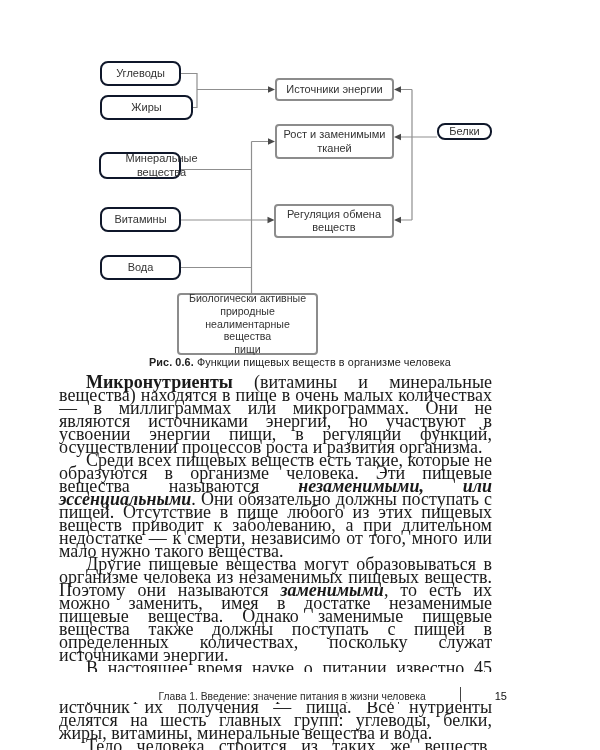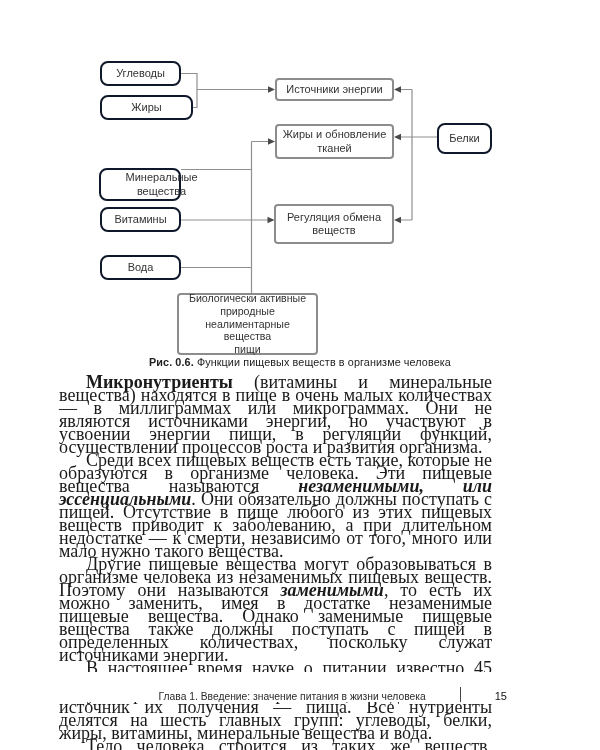--- a/index.html
+++ b/index.html
@@ -62,32 +62,32 @@
         <polygon points="275,91.5 268,88.2 268,94.8"></polygon>
         <polygon points="274.5,170 267.5,166.7 267.5,173.3"></polygon>
         <polygon points="394,39.5 401,36.2 401,42.8"></polygon>
         <polygon points="394,87 401,83.7 401,90.3"></polygon>
         <polygon points="394,170 401,166.7 401,173.3"></polygon>
       </g>
     </svg>
 
     <div class="dbox rounded" style="left:100px; top:11px;  width:81px;  height:25px;">Углеводы</div>
     <div class="dbox rounded" style="left:100px; top:45px;  width:93px;  height:25px;">Жиры</div>
-    <div class="dbox rounded" style="left:99px;  top:118px; width:82px;  height:33px;padding-left:46px;">Минеральные
+    <div class="dbox rounded" style="left:99px;  top:102px; width:82px;  height:27px;padding-left:46px;">Минеральные
 вещества</div>
     <div class="dbox rounded" style="left:100px; top:157px; width:81px;  height:25px;">Витамины</div>
     <div class="dbox rounded" style="left:100px; top:205px; width:81px;  height:25px;">Вода</div>
 
     <div class="dbox rect" style="left:275px; top:28px;  width:119px; height:23px;">Источники энергии</div>
-    <div class="dbox rect" style="left:275px; top:74px;  width:119px; height:35px;">Жиры и обновление
+    <div class="dbox rect" style="left:275px; top:74px;  width:119px; height:35px;">Рост и заменимыми
 тканей</div>
-    <div class="dbox rect" style="left:274px; top:154px; width:120px; height:40px;">Регуляция обмена
+    <div class="dbox rect" style="left:274px; top:154px; width:120px; height:34px;">Регуляция обмена
 веществ</div>
 
-    <div class="dbox rounded" style="left:437px; top:73px; width:55px; height:31px;">Белки</div>
+    <div class="dbox rounded" style="left:437px; top:73px; width:55px; height:17px;">Белки</div>
 
     <div class="dbox rect" style="left:177px; top:243px; width:141px; height:62px; font-size:10.6px;">Биологически активные
 природные
 неалиментарные вещества
 пищи</div>
   </div>
 
   <div class="caption"><span class="cap-label">Рис. 0.6.</span><span> Функции пищевых веществ в организме человека</span></div>
 
   <div class="bodytext">

